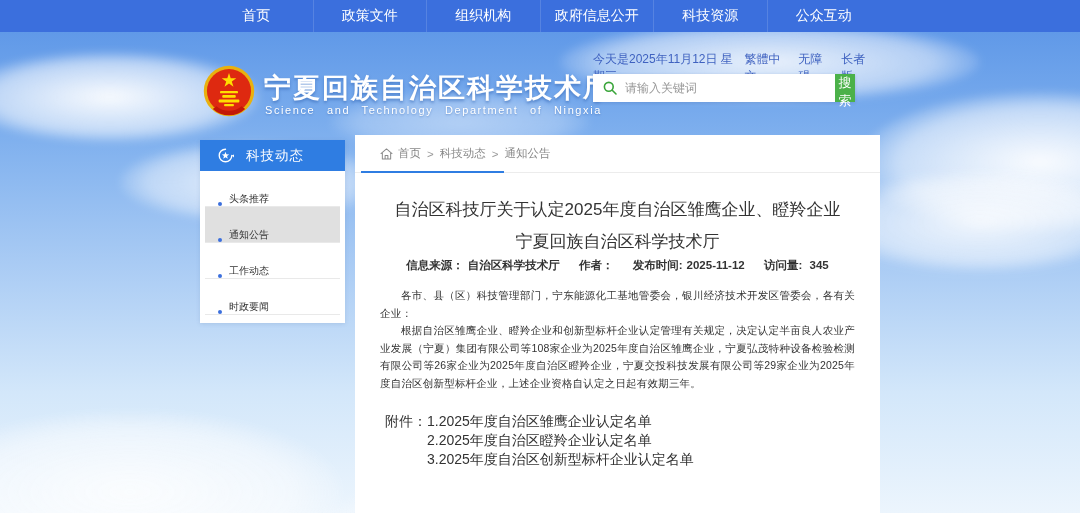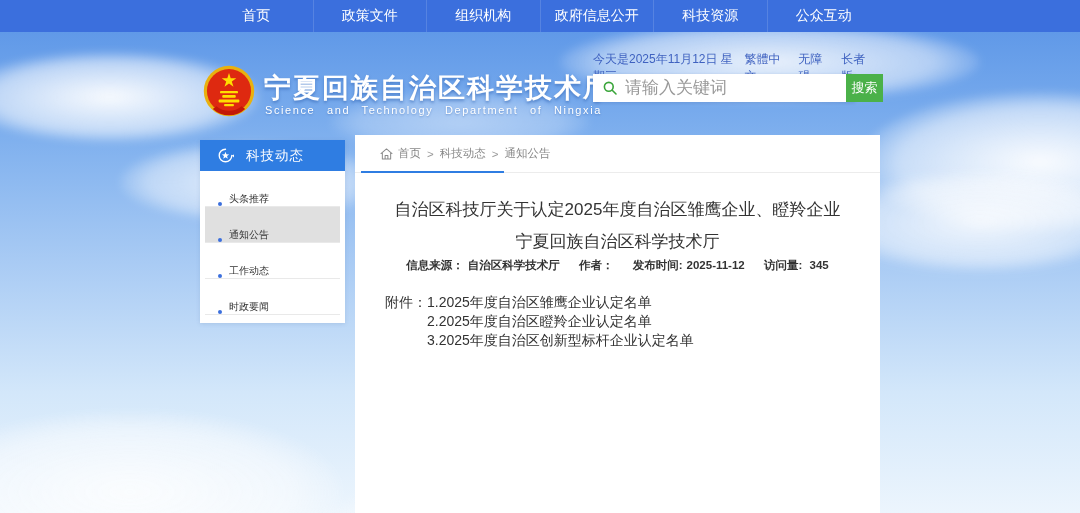--- a/index.html
+++ b/index.html
@@ -35,24 +35,24 @@
               letter-spacing:1.6px; word-spacing:7px; text-shadow:0 1px 2px rgba(40,90,170,0.45); white-space:nowrap; }
 
   .header-meta { position:absolute; left:593px; top:51px; width:281px; z-index:20; display:flex;
                  justify-content:space-between; align-items:center; color:#3f62c0; font-size:12px; }
   .quick-links { display:flex; gap:10px; }
   .quick-links span { cursor:pointer; }
 
   .search-bar { position:absolute; left:593px; top:74px; width:262px; height:28px; z-index:20;
                 background:#ffffff; display:flex; align-items:center; box-shadow:0 1px 3px rgba(50,90,160,0.25); }
   .search-icon { width:16px; height:16px; margin:0 7px 0 9px; flex:none; }
-  .search-input { flex:1; height:100%; border:none; outline:none; font-size:17px; color:#333;
+  .search-input { flex:1; height:100%; border:none; outline:none; font-size:12px; color:#333;
                   font-family:"Liberation Sans","DejaVu Sans",sans-serif; background:transparent; }
   .search-input::placeholder { color:#999; }
-  .search-btn { width:37px; height:28px; flex:none; background:#4bb149; color:#ffffff; font-size:13px;
+  .search-btn { width:20px; height:28px; flex:none; background:#4bb149; color:#ffffff; font-size:13px;
                 border:none; cursor:pointer; font-family:"Liberation Sans","DejaVu Sans",sans-serif; }
 
   
   .sidebar { position:absolute; left:200px; top:140px; width:145px; z-index:20; background:#ffffff;
              padding-bottom:8px; box-shadow:0 1px 4px rgba(80,110,160,0.18); }
   .sidebar-head { height:31px; background:#2f7de2; display:flex; align-items:center; padding-left:17px; }
   .sidebar-head-icon { width:17px; height:17px; flex:none; }
   .sidebar-head-label { color:#ffffff; font-size:13.5px; margin-left:12px; letter-spacing:1px; }
   .side-item { height:36px; margin:0 5px; display:flex; align-items:flex-end; padding-left:13px;
                border-bottom:1px solid #e9e9e9; font-size:10px; color:#333; cursor:pointer; }
@@ -185,20 +185,24 @@
     </div>
 
     <div class="art-meta">
       <span>信息来源：</span><span>自治区科学技术厅</span><span class="meta-gap"></span>
       <span>作者：</span><span class="meta-gap"></span>
       <span>发布时间:</span><span>2025-11-12</span><span class="meta-gap"></span>
       <span>访问量:</span>
       <span>345</span>
     </div>
 
+    <div class="art-body">
+      <p>各市、县（区）科技管理部门，宁东能源化工基地管委会，银川经济技术开发区管委会，各有关企业：</p>
+      <p>根据自治区雏鹰企业、瞪羚企业和创新型标杆企业认定管理有关规定，决定认定半亩良人农业产业发展（宁夏）集团有限公司等108家企业为2025年度自治区雏鹰企业，宁夏弘茂特种设备检验检测有限公司等26家企业为2025年度自治区瞪羚企业，宁夏交投科技发展有限公司等29家企业为2025年度自治区创新型标杆企业，上述企业资格自认定之日起有效期三年。</p>
+    </div>
 
     <div class="attachments">
       <span class="att-label">附件：</span>
       <span>
         <div class="att-item">1.2025年度自治区雏鹰企业认定名单</div>
         <div class="att-item">2.2025年度自治区瞪羚企业认定名单</div>
         <div class="att-item">3.2025年度自治区创新型标杆企业认定名单</div>
       </span>
     </div>
 

